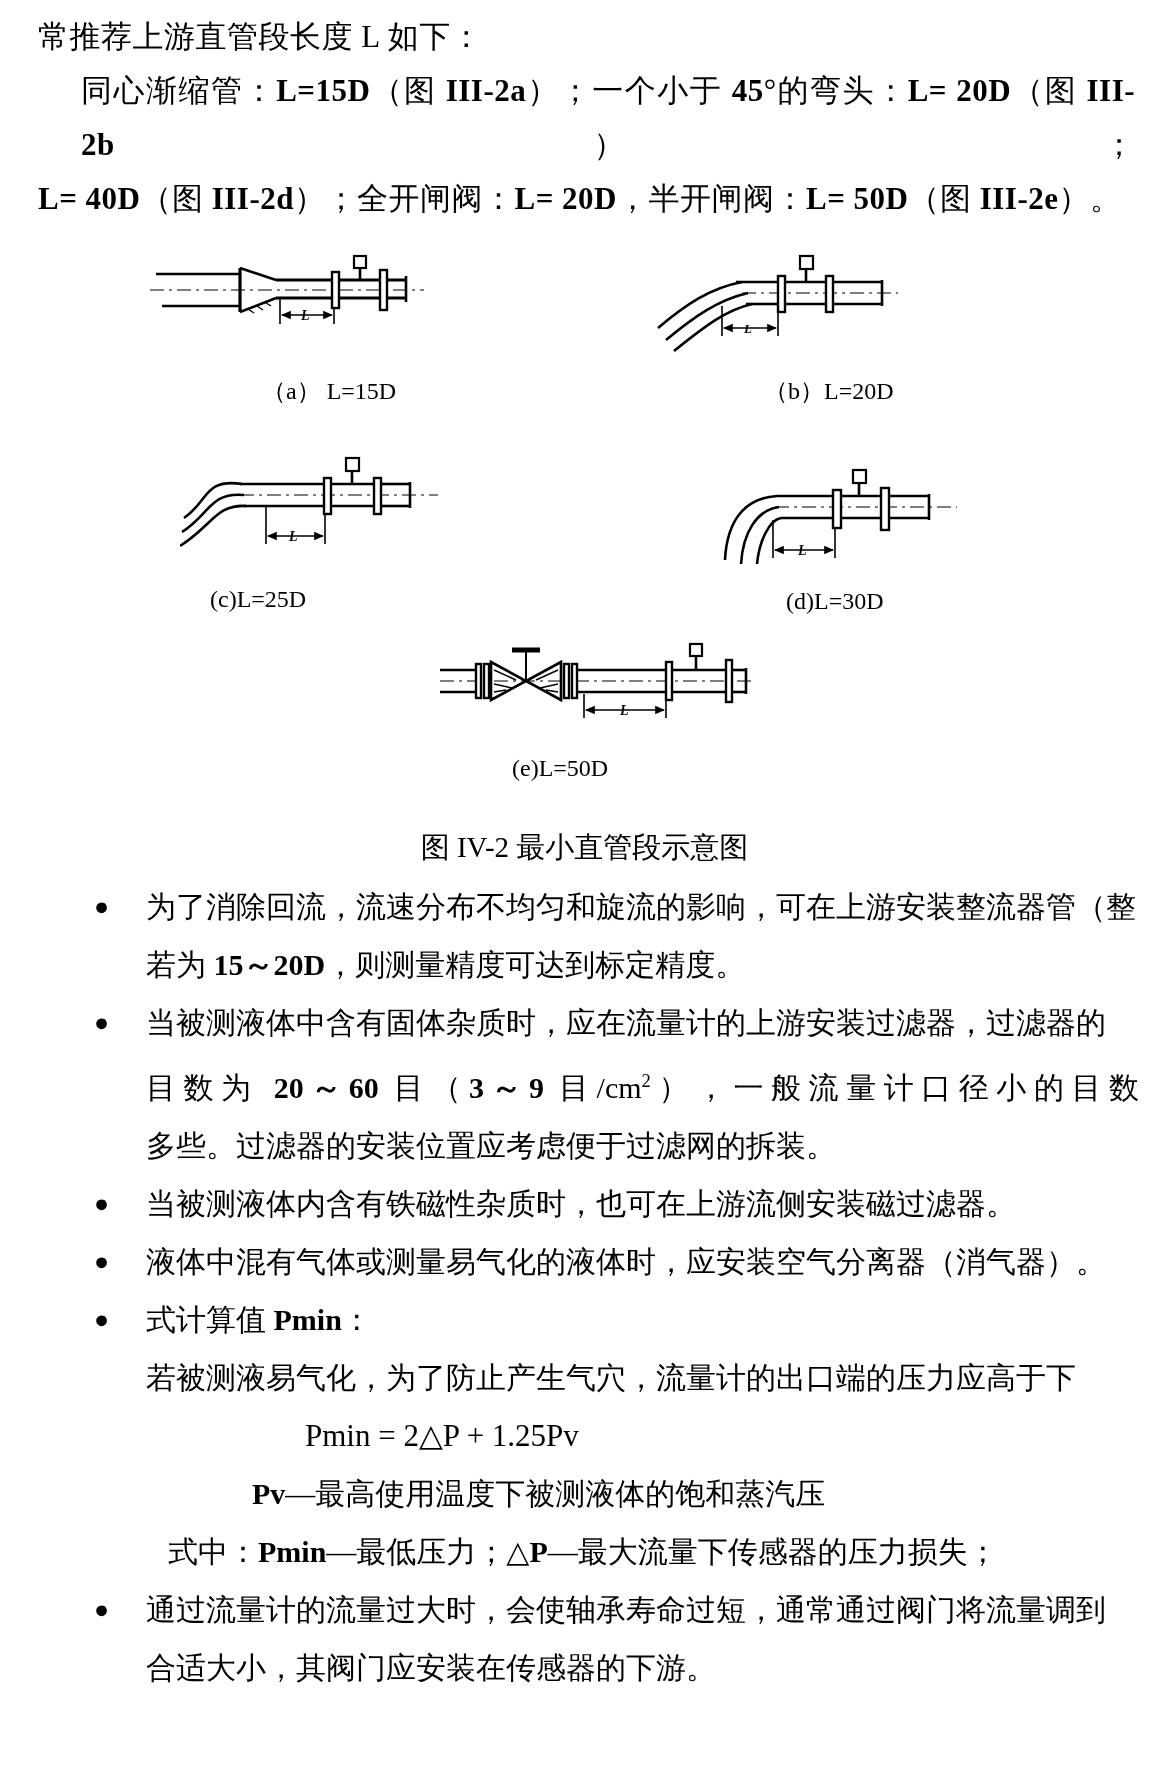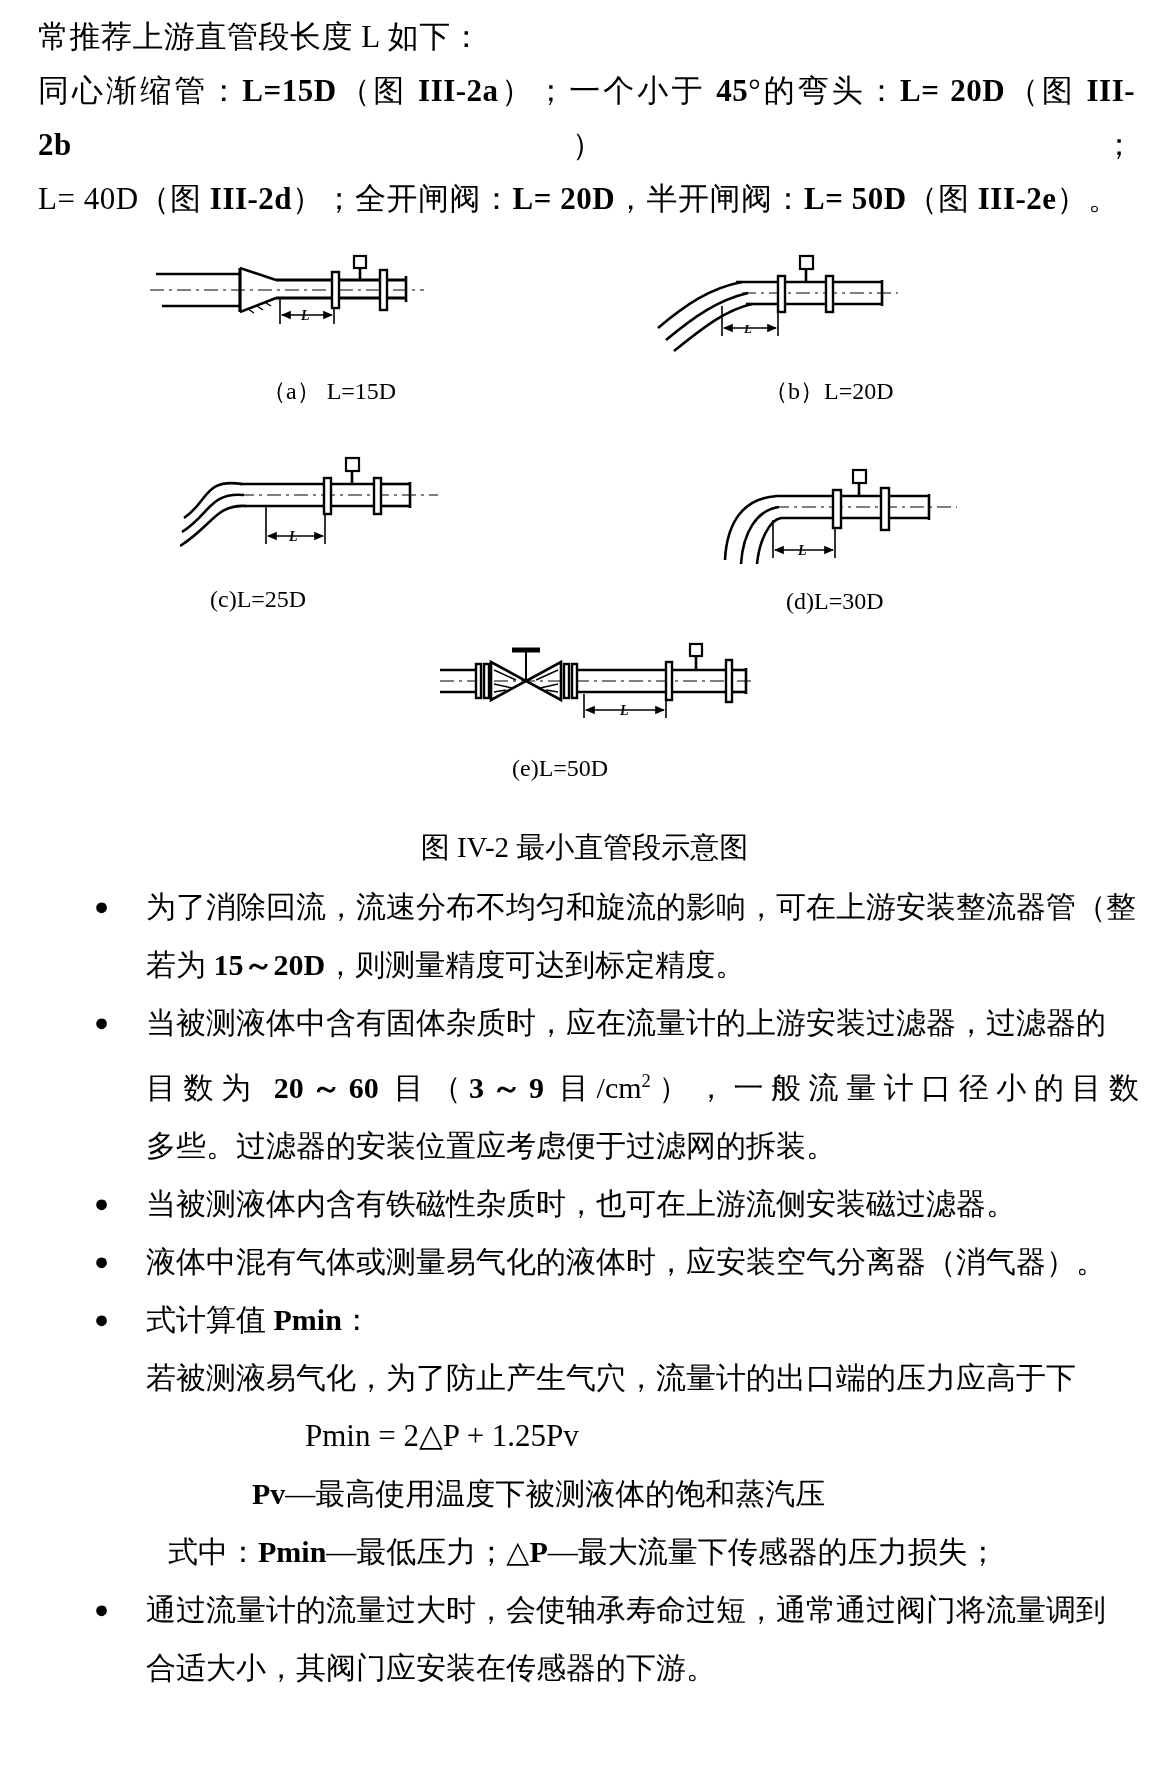--- a/index.html
+++ b/index.html
@@ -9,21 +9,21 @@
     width:1169px; height:1765px;
     background:#ffffff;
     color:#000;
     font-family:"Liberation Serif","DejaVu Serif",serif;
     overflow:hidden;
     border-radius:26px;
   }
   
   .intro { position:absolute; top:10px; left:38px; right:34px; }
   .iline { font-size:31px; line-height:54px; letter-spacing:0.5px; }
-  .iline.jl { text-align:justify; text-align-last:justify; }
+  .iline.jl { text-align:justify; text-align-last:justify;margin-left:43px; }
   
   .figures { position:absolute; top:230px; left:0; width:1169px; height:648px; }
   .dwg { position:absolute; }
   .dwg path, .dwg line, .dwg rect { stroke:#000; fill:none; }
   .dwg rect.flange { fill:#fff; stroke-width:2.4; }
   .pipe { stroke-width:2.6; }
   .heavy { stroke-width:3.2; }
   .cl { stroke-width:1.2; stroke-dasharray:14 5 3 5; }
   .dim { stroke-width:1.6; }
   .tick { stroke-width:1.6; }
@@ -44,21 +44,21 @@
   sup { font-size:0.62em; }
 </style>
 </head>
 <body>
 
 <div class="page">
 
   <div class="intro">
     <div class="iline"><span>常推荐上游直管段长度 L 如下：</span></div>
     <div class="iline jl"><span>同心渐缩管：</span><span style="font-weight: bold;">L=15D</span><span>（图 </span><span style="font-weight: bold;">III-2a</span><span>）；一个小于 </span><span style="font-weight: bold;">45</span><span>°的弯头：</span><span style="font-weight: bold;">L= 20D</span><span>（图 </span><span style="font-weight: bold;">III-2b</span><span>）；</span></div>
-    <div class="iline"><span style="font-weight: normal;">L= 40D</span><span>（图 </span><span style="font-weight: bold;">III-2d</span><span>）；全开闸阀：</span><span style="font-weight: bold;">L= 20D</span><span>，半开闸阀：</span><span style="font-weight: bold;">L= 50D</span><span>（图 </span><span style="font-weight: bold;">III-2e</span><span>）。</span></div>
+    <div class="iline"><span style="font-weight: bold;">L= 40D</span><span>（图 </span><span style="font-weight: bold;">III-2d</span><span>）；全开闸阀：</span><span style="font-weight: bold;">L= 20D</span><span>，半开闸阀：</span><span style="font-weight: bold;">L= 50D</span><span>（图 </span><span style="font-weight: bold;">III-2e</span><span>）。</span></div>
   </div>
 
   <div class="figures">
 
     <svg width="0" height="0" style="position:absolute">
       <defs>
         <marker id="arr" viewBox="0 0 10 10" refX="8.5" refY="5" markerWidth="6.5" markerHeight="6.5" orient="auto-start-reverse">
           <path d="M0,1 L9.5,5 L0,9 Z" fill="#000" stroke="none"></path>
         </marker>
       </defs>

